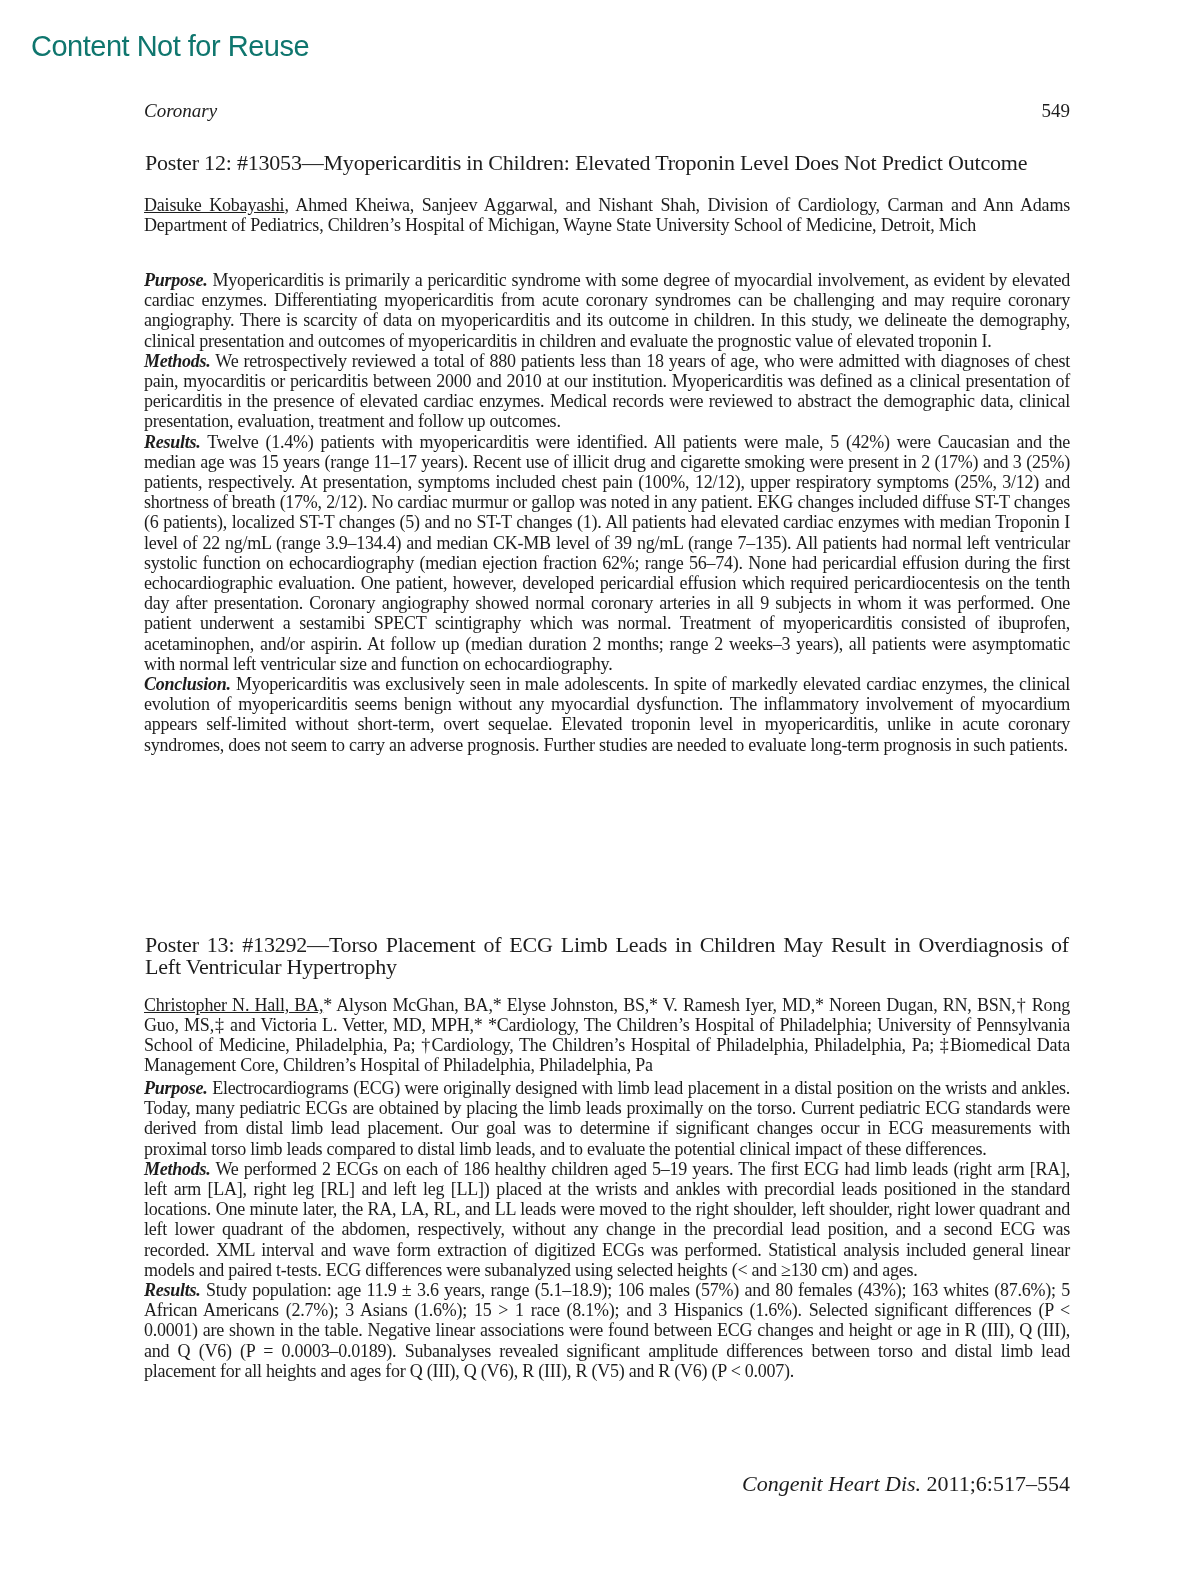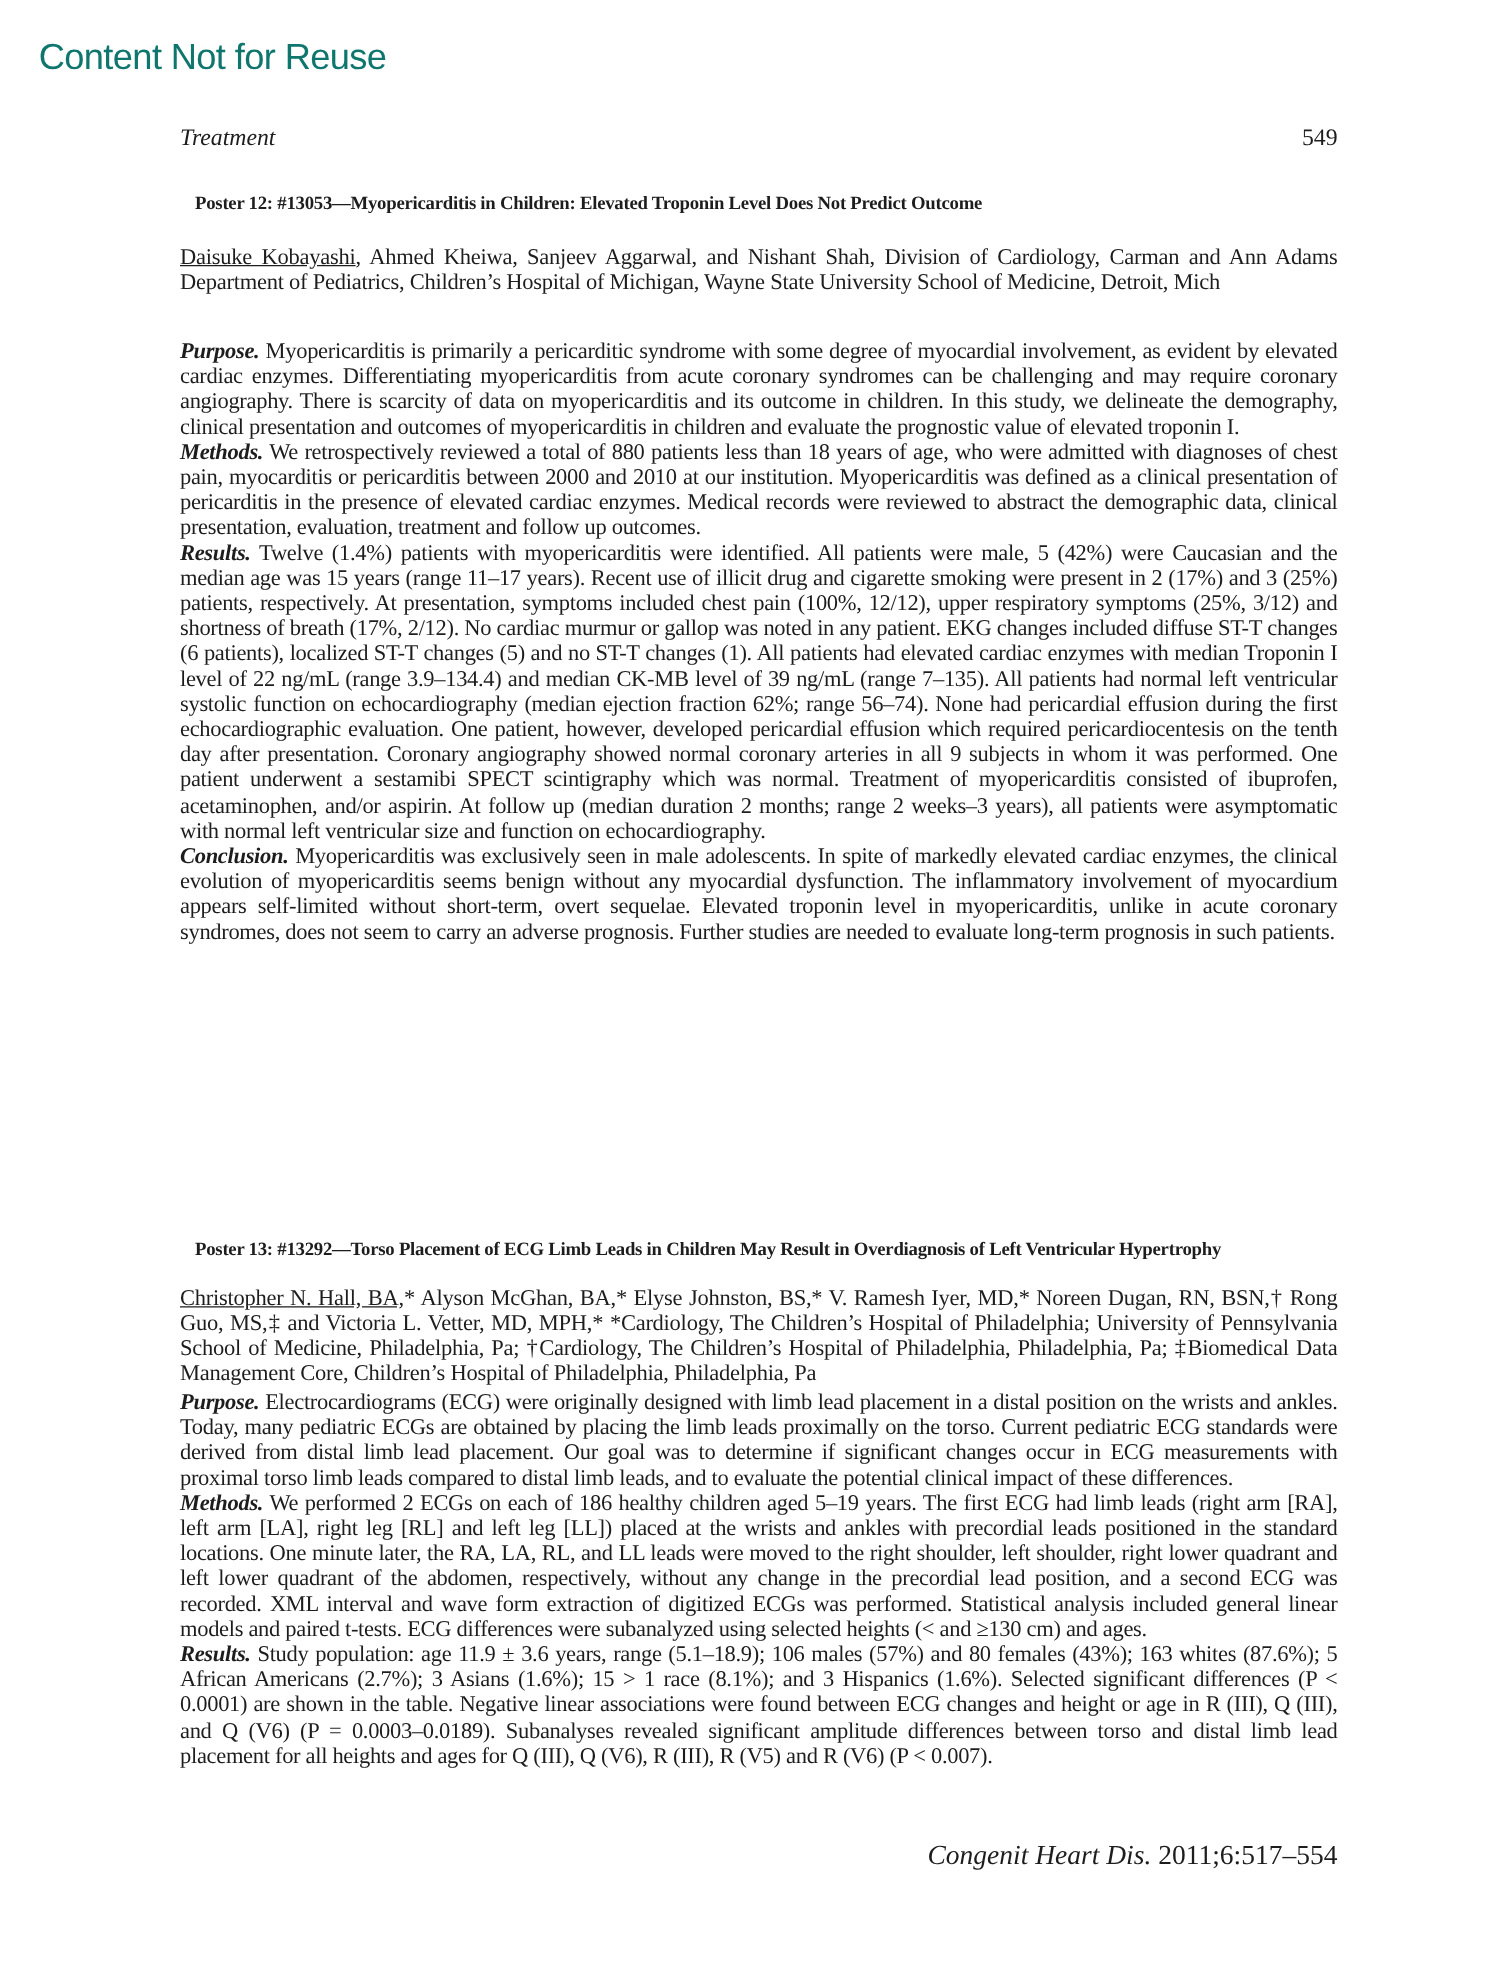--- a/index.html
+++ b/index.html
@@ -2,52 +2,52 @@
 <html><head>
 <meta charset="utf-8">
 <style>
   html, body { margin: 0; padding: 0; background: #ffffff; }
   body { width: 1200px; height: 1582px; position: relative; overflow: hidden; color: #1d1d1d; }
   .watermark { position: absolute; left: 31px; top: 30px; font-family: "Liberation Sans", sans-serif; font-size: 29px; color: #0f766e; letter-spacing: -0.5px; }
   .page { position: absolute; left: 144px; top: 100px; width: 926px; font-family: "Liberation Serif", serif; }
   .running-head { display: flex; justify-content: space-between; font-size: 19px; height: 30px; }
   .running-head .journal { font-style: italic; }
   .abstract { text-align: justify; }
-  .title { font-weight: bold; font-size: 15px; line-height: 22px; margin: 12px; letter-spacing: -0.2px; }
+  .title { font-weight: normal; font-size: 22px; line-height: 22px; margin: 1px; letter-spacing: -0.2px; }
   .authors { font-size: 18px; line-height: 20px; margin: 0; letter-spacing: -0.2px; }
   .authors .presenter { text-decoration: underline; }
   .section { font-size: 18px; line-height: 20.2px; margin: 0; letter-spacing: -0.25px; }
   .section .label { font-weight: bold; font-style: italic; }
   .footer { position: absolute; right: 130px; top: 1471px; font-family: "Liberation Serif", serif; font-size: 22px; }
   .footer .jn { font-style: italic; }
 </style>
 </head>
 <body>
 
 <div class="watermark">Content Not for Reuse</div>
 
 <div class="page">
   <div class="running-head">
-    <span class="journal">Treatment</span>
+    <span class="journal">Coronary</span>
     <span>549</span>
   </div>
 
   <div class="abstract" style="margin-top:22px;">
     <p class="title">Poster 12: #13053—Myopericarditis in Children: Elevated Troponin Level Does Not Predict Outcome</p>
     <p class="authors" style="margin-top:21px;"><span class="presenter">Daisuke Kobayashi</span><span>, Ahmed Kheiwa, Sanjeev Aggarwal, and Nishant Shah, Division of Cardiology, Carman and Ann Adams Department of Pediatrics, Children’s Hospital of Michigan, Wayne State University School of Medicine, Detroit, Mich</span></p>
     <div style="margin-top:35px;">
       <p class="section"><span class="label">Purpose.</span><span> Myopericarditis is primarily a pericarditic syndrome with some degree of myocardial involvement, as evident by elevated cardiac enzymes. Differentiating myopericarditis from acute coronary syndromes can be challenging and may require coronary angiography. There is scarcity of data on myopericarditis and its outcome in children. In this study, we delineate the demography, clinical presentation and outcomes of myopericarditis in children and evaluate the prognostic value of elevated troponin I.</span></p>
       <p class="section"><span class="label">Methods.</span><span> We retrospectively reviewed a total of 880 patients less than 18 years of age, who were admitted with diagnoses of chest pain, myocarditis or pericarditis between 2000 and 2010 at our institution. Myopericarditis was defined as a clinical presentation of pericarditis in the presence of elevated cardiac enzymes. Medical records were reviewed to abstract the demographic data, clinical presentation, evaluation, treatment and follow up outcomes.</span></p>
       <p class="section"><span class="label">Results.</span><span>  Twelve (1.4%) patients with myopericarditis were identified. All patients were male, 5 (42%) were Caucasian and the median age was 15 years (range 11–17 years). Recent use of illicit drug and cigarette smoking were present in 2 (17%) and 3 (25%) patients, respectively. At presentation, symptoms included chest pain (100%, 12/12), upper respiratory symptoms (25%, 3/12) and shortness of breath (17%, 2/12). No cardiac murmur or gallop was noted in any patient. EKG changes included diffuse ST-T changes (6 patients), localized ST-T changes (5) and no ST-T changes (1). All patients had elevated cardiac enzymes with median Troponin I level of 22 ng/mL (range 3.9–134.4) and median CK-MB level of 39 ng/mL (range 7–135). All patients had normal left ventricular systolic function on echocardiography (median ejection fraction 62%; range 56–74). None had pericardial effusion during the first echocardiographic evaluation. One patient, however, developed pericardial effusion which required pericardiocentesis on the tenth day after presentation. Coronary angiography showed normal coronary arteries in all 9 subjects in whom it was performed. One patient underwent a sestamibi SPECT scintigraphy which was normal. Treatment of myopericarditis consisted of ibuprofen, acetaminophen, and/or aspirin. At follow up (median duration 2 months; range 2 weeks–3 years), all patients were asymptomatic with normal left ventricular size and function on echocardiography.</span></p>
       <p class="section"><span class="label">Conclusion.</span><span>  Myopericarditis was exclusively seen in male adolescents. In spite of markedly elevated cardiac enzymes, the clinical evolution of myopericarditis seems benign without any myocardial dysfunction. The inflammatory involvement of myocardium appears self-limited without short-term, overt sequelae. Elevated troponin level in myopericarditis, unlike in acute coronary syndromes, does not seem to carry an adverse prognosis. Further studies are needed to evaluate long-term prognosis in such patients.</span></p>
     </div>
   </div>
 </div>
 
-<div class="page" style="top:977px;">
+<div class="page" style="top:933px;">
   <div class="abstract">
     <p class="title">Poster 13: #13292—Torso Placement of ECG Limb Leads in Children May Result in Overdiagnosis of Left Ventricular Hypertrophy</p>
     <p class="authors" style="margin-top:17px;"><span class="presenter">Christopher N. Hall, BA,</span><span>* Alyson McGhan, BA,* Elyse Johnston, BS,* V. Ramesh Iyer, MD,* Noreen Dugan, RN, BSN,† Rong Guo, MS,‡ and Victoria L. Vetter, MD, MPH,* *Cardiology, The Children’s Hospital of Philadelphia; University of Pennsylvania School of Medicine, Philadelphia, Pa; †Cardiology, The Children’s Hospital of Philadelphia, Philadelphia, Pa; ‡Biomedical Data Management Core, Children’s Hospital of Philadelphia, Philadelphia, Pa</span></p>
     <div style="margin-top:3px;">
       <p class="section"><span class="label">Purpose.</span><span>  Electrocardiograms (ECG) were originally designed with limb lead placement in a distal position on the wrists and ankles. Today, many pediatric ECGs are obtained by placing the limb leads proximally on the torso. Current pediatric ECG standards were derived from distal limb lead placement. Our goal was to determine if significant changes occur in ECG measurements with proximal torso limb leads compared to distal limb leads, and to evaluate the potential clinical impact of these differences.</span></p>
       <p class="section"><span class="label">Methods.</span><span>  We performed 2 ECGs on each of 186 healthy children aged 5–19 years. The first ECG had limb leads (right arm [RA], left arm [LA], right leg [RL] and left leg [LL]) placed at the wrists and ankles with precordial leads positioned in the standard locations. One minute later, the RA, LA, RL, and LL leads were moved to the right shoulder, left shoulder, right lower quadrant and left lower quadrant of the abdomen, respectively, without any change in the precordial lead position, and a second ECG was recorded. XML interval and wave form extraction of digitized ECGs was performed. Statistical analysis included general linear models and paired t-tests. ECG differences were subanalyzed using selected heights (&lt; and ≥130 cm) and ages.</span></p>
       <p class="section"><span class="label">Results.</span><span>  Study population: age 11.9 ± 3.6 years, range (5.1–18.9); 106 males (57%) and 80 females (43%); 163 whites (87.6%); 5 African Americans (2.7%); 3 Asians (1.6%); 15 &gt; 1 race (8.1%); and 3 Hispanics (1.6%). Selected significant differences (P &lt; 0.0001) are shown in the table. Negative linear associations were found between ECG changes and height or age in R (III), Q (III), and Q (V6) (P = 0.0003–0.0189). Subanalyses revealed significant amplitude differences between torso and distal limb lead placement for all heights and ages for Q (III), Q (V6), R (III), R (V5) and R (V6) (P &lt; 0.007).</span></p>
     </div>
   </div>
 </div>

